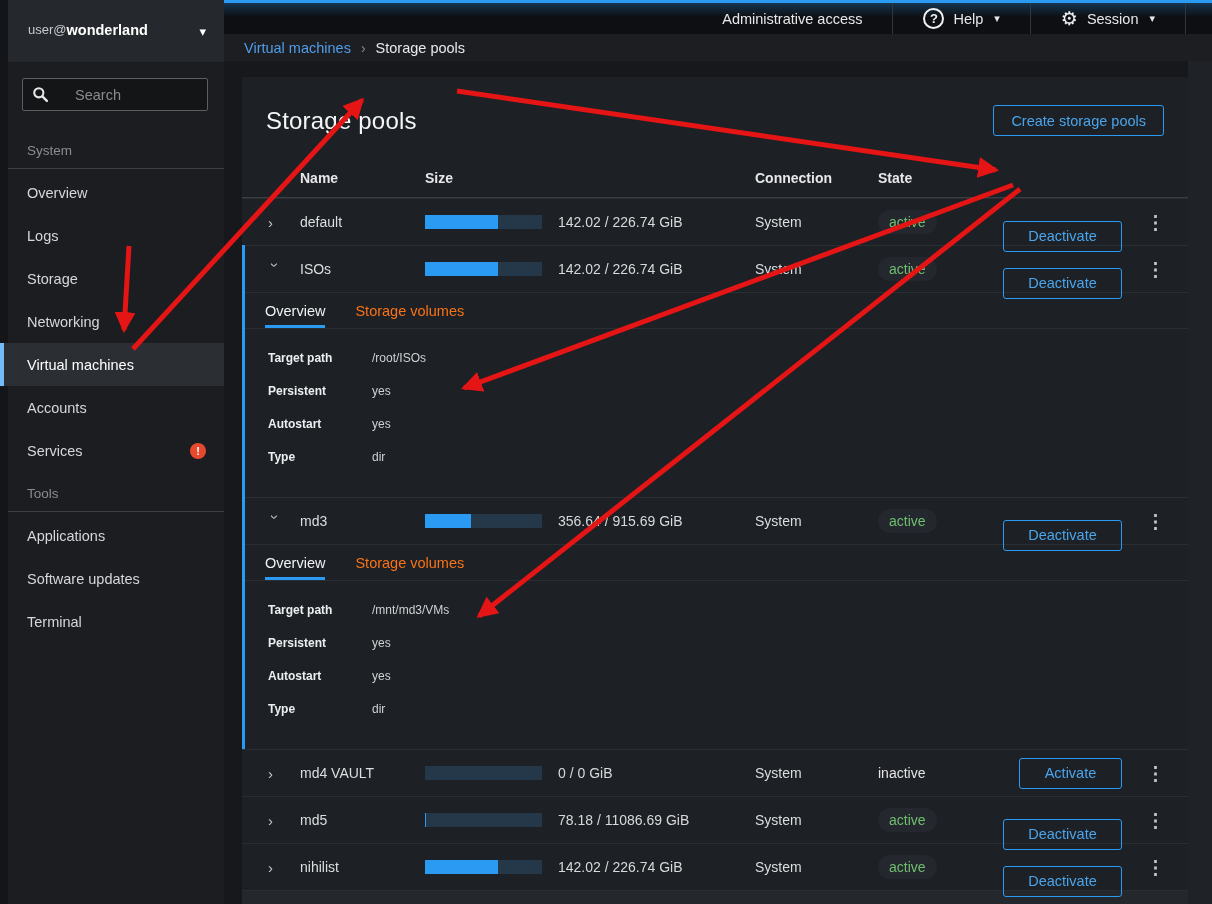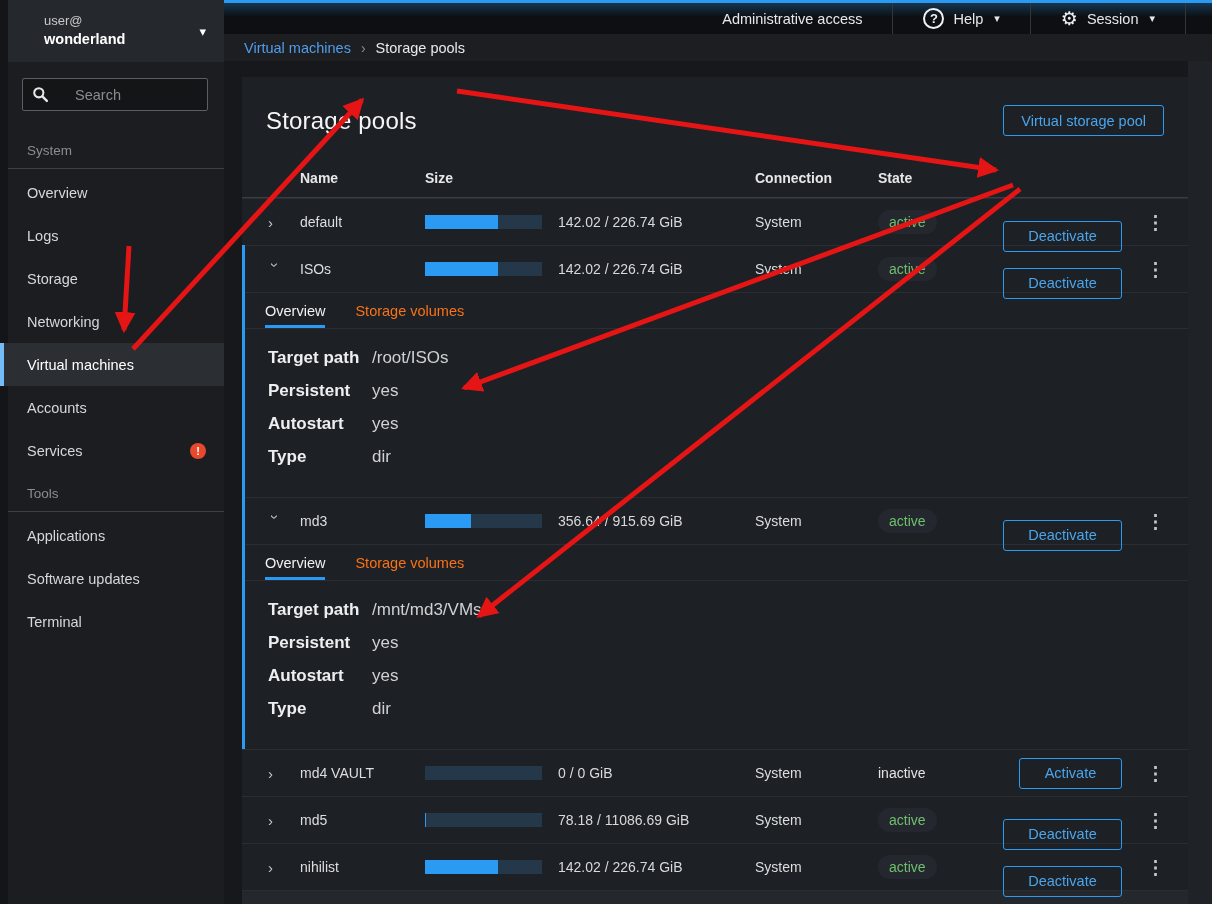--- a/index.html
+++ b/index.html
@@ -6,21 +6,21 @@
   html,body { width:1212px; height:904px; overflow:hidden; background:#101214;
               font-family:"Liberation Sans", sans-serif; }
   .app { position:relative; width:1212px; height:904px; display:flex; }
 
   
   .sidebar { width:224px; height:904px; background:#1b1d21; flex:0 0 224px;
              position:relative; display:flex; flex-direction:column; }
   .sidebar-gutter { position:absolute; left:0; top:0; bottom:0; width:8px; background:#131518; }
   .user-area { height:62px; background:#25282c; display:flex; align-items:center;
                padding:0 18px 0 28px; cursor:pointer; }
-  .user-lines { display:flex; flex-direction:column; line-height:1.35;margin-left:16px; }
+  .user-lines { display:flex; flex-direction:row; line-height:1.35; }
   .user-line1 { color:#c8cacc; font-size:13px; }
   .user-line2 { color:#ffffff; font-size:14.5px; font-weight:bold; }
   .user-caret { margin-left:auto; color:#ffffff; font-size:13px; }
   .search-wrap { margin:16px 16px 4px 22px; position:relative; }
   .search-input { width:186px; height:33px; background:#131517; border:1px solid #5b5e62;
                   border-radius:2px; color:#c8cacc; font-size:14.5px; padding:0 8px 0 52px;
                   font-family:"Liberation Sans", sans-serif; outline:none; }
   .search-input::placeholder { color:#8a8d90; }
   .search-icon { position:absolute; left:10px; top:8px; width:17px; height:17px; }
   .nav { flex:1; padding-top:14px; }
@@ -95,21 +95,21 @@
            display:inline-block; padding:2px 6px; }
 
   .expanded-group { border-left:3px solid #2b9af3; }
   .expanded-group .c-exp { width:55px; padding-left:23px; }
   .tabs { display:flex; gap:30px; padding-left:20px; border-top:1px solid #2a2e33;
           border-bottom:1px solid #2a2e33; height:37px; align-items:stretch; }
   .tab { display:flex; align-items:center; font-size:14.5px; color:#f97316; cursor:pointer;
          border-bottom:3px solid transparent; padding-top:3px; }
   .tab.active { color:#f0f1f2; border-bottom-color:#2b9af3; }
   .detail-block { padding:20px 0 16px 23px; }
-  .detail-row { display:flex; margin-bottom:15px; font-size:17px; line-height:18px; }
+  .detail-row { display:flex; margin-bottom:15px; font-size:12px; line-height:18px; }
   .detail-label { width:104px; font-weight:bold; color:#eceef0; flex:0 0 auto; }
   .detail-value { color:#cfd1d3; }
 
   .card-bottom-border { border-top:1px solid #2a2e33; }
   .partial-row { height:13px; background:#24272b; }
 
   
   #annotation-layer { position:absolute; left:0; top:0; width:1212px; height:904px;
                       pointer-events:none; z-index:50; }
 </style>
@@ -205,21 +205,21 @@
       <span class="crumb-sep">›</span>
       <span class="crumb-current">Storage pools</span>
     </nav>
 
     <main class="content">
       <div class="scroll-gutter"></div>
 
       <section class="card">
         <div class="card-head">
           <h1 class="page-title">Storage pools</h1>
-          <button class="create-btn">Virtual storage pool</button>
+          <button class="create-btn">Create storage pools</button>
         </div>
 
         <div class="thead">
           <span class="c-exp"></span>
           <span class="c-name">Name</span>
           <span class="c-size">Size</span>
           <span class="c-conn">Connection</span>
           <span class="c-state">State</span>
           <span class="c-action"></span>
             <span class="c-kebab"></span>

